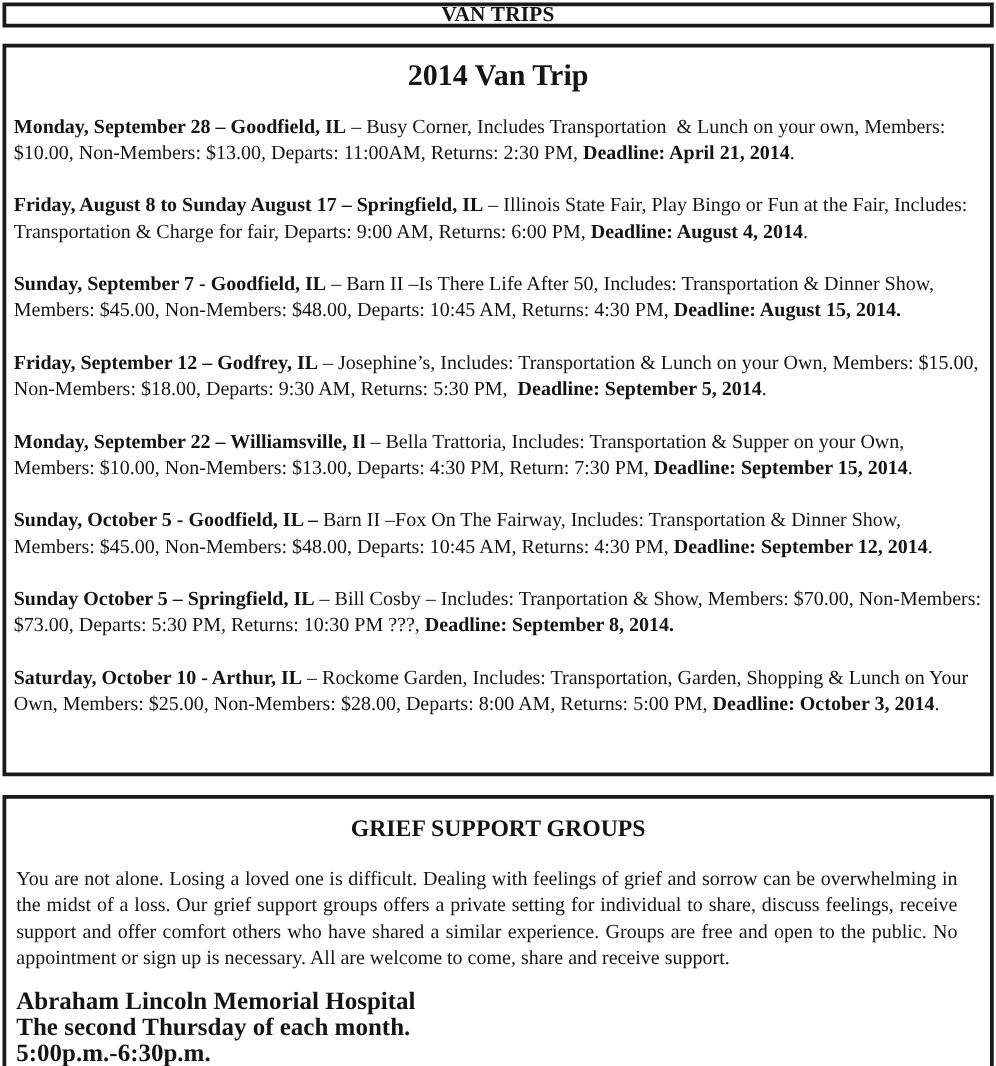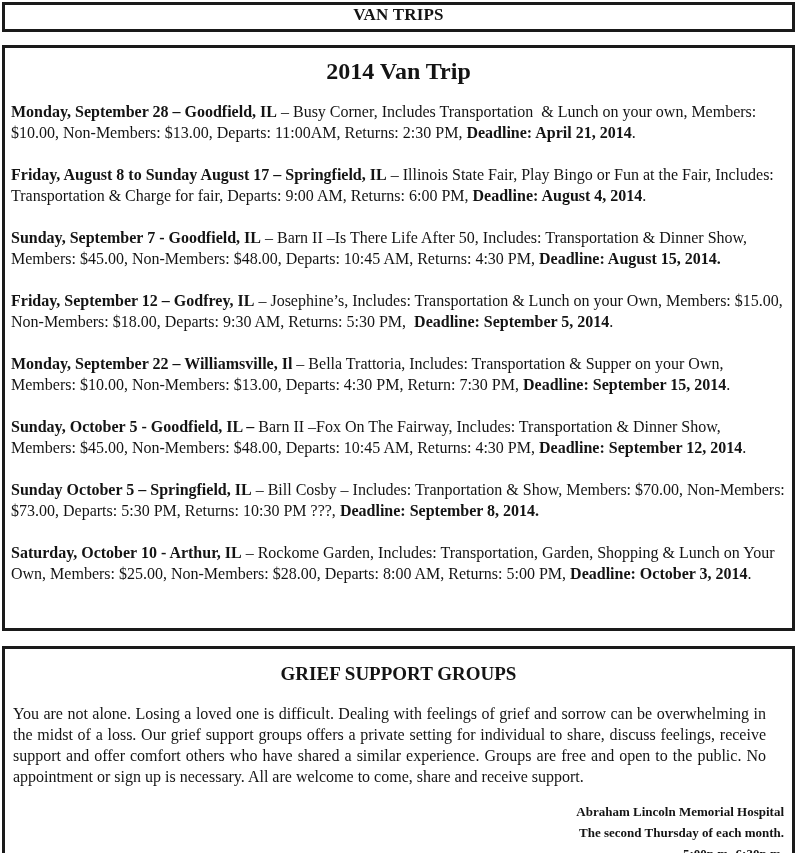--- a/index.html
+++ b/index.html
@@ -12,24 +12,24 @@
   body { padding: 2px 2px 0 2px; }
 
   .box {
     border: 3px solid #1a1a1a;
     background: #ffffff;
     width: 793px;
   }
 
   
   .header-box {
-    height: 30px;
+    height: 20px;
     margin-bottom: 13px;
     display: flex;
-    align-items: flex-start;
+    align-items: center;
     justify-content: center;
   }
   .header-title {
     font-weight: bold;
     font-size: 17px;
     letter-spacing: 0.2px;
   }
 
   
   .trips-box {
@@ -63,23 +63,23 @@
     font-size: 19px;
     margin: 6px 0 18px 0;
   }
   .grief-desc {
     font-size: 16px;
     line-height: 21px;
     text-align: justify;
     margin: 0 18px 12px 0;
   }
   .grief-center {
-    text-align: right;
+    text-align: left;
     font-weight: bold;
-    font-size: 13px;
+    font-size: 20px;
     line-height: 21px;
     margin-top: 14px;
   }
 </style>
 </head>
 <body>
 
 <div>
 
   <div class="box header-box">

